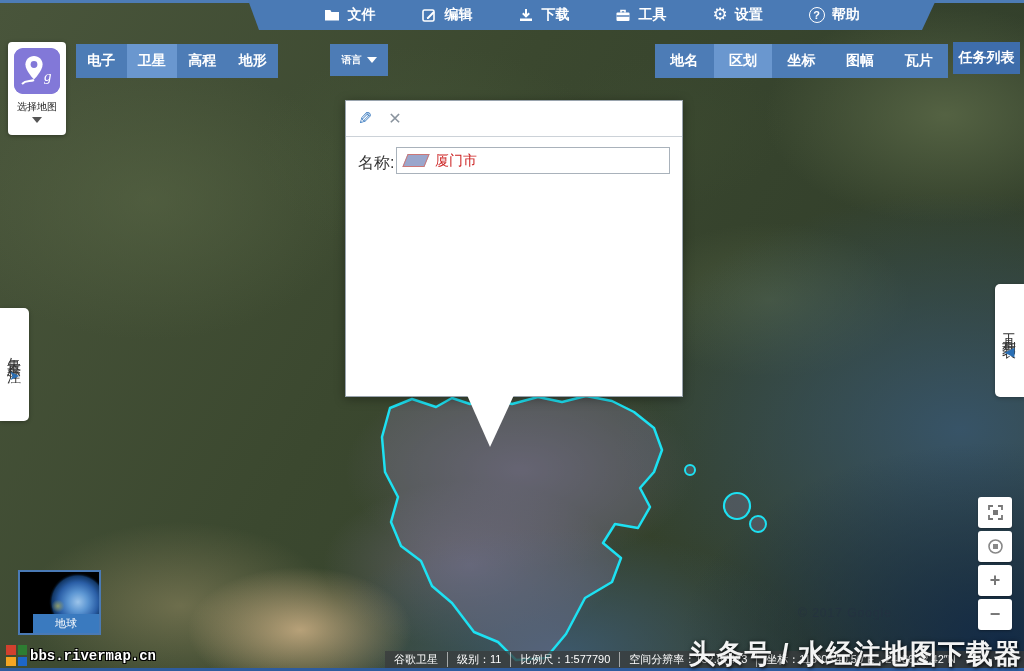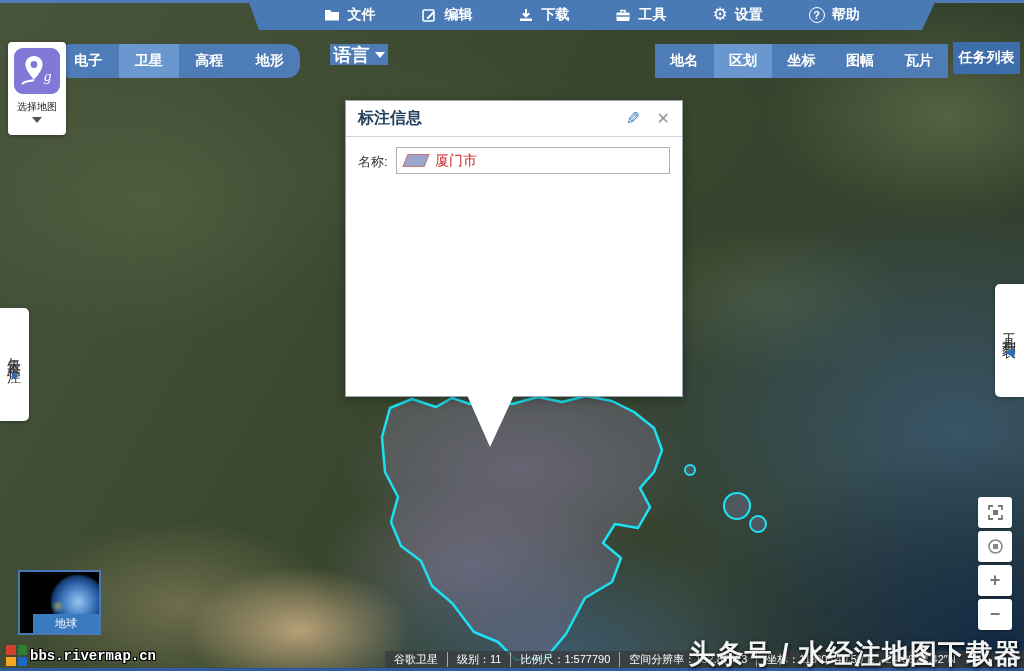--- a/index.html
+++ b/index.html
@@ -44,29 +44,29 @@
   
   .map-selector { position:absolute; left:8px; top:42px; width:58px; height:93px; background:#fff;
     border-radius:4px; box-shadow:0 1px 4px rgba(0,0,0,0.35); z-index:11; text-align:center; padding-top:6px; }
   .map-selector .sel-icon { width:46px; height:46px; margin:0 auto; border-radius:9px;
     background:linear-gradient(135deg,#8c82dc,#7468d2); display:block; }
   .map-selector .sel-label { font-size:10px; color:#222; margin-top:6px; }
   .tri-down { width:0; height:0; border-left:5px solid transparent; border-right:5px solid transparent;
     border-top:6px solid #555; margin:3px auto 0; }
 
   .tabstrip { position:absolute; top:44px; height:34px; background:#4d7cb6; z-index:10; display:flex; }
-  .tabstrip.left { left:58px; width:242px;border-radius:13px; }
+  .tabstrip.left { left:76px; width:202px; }
   .tabstrip.right { left:655px; width:293px; }
   .tab { flex:1; display:flex; align-items:center; justify-content:center; color:#fff;
     font-size:14px; font-weight:bold; cursor:pointer; }
   .tab.selected { background:#6a97cf; }
 
-  .lang-btn { position:absolute; left:330px; top:44px; width:58px; height:21px; background:#4d7cb6;
+  .lang-btn { position:absolute; left:330px; top:44px; width:58px; height:32px; background:#4d7cb6;
     z-index:10; display:flex; align-items:center; justify-content:center; gap:5px; color:#fff;
-    font-size:18px; font-weight:bold; cursor:pointer; }
+    font-size:10px; font-weight:bold; cursor:pointer; }
   .lang-btn .tri { width:0; height:0; border-left:5px solid transparent; border-right:5px solid transparent;
     border-top:6px solid #fff; }
 
   .task-btn { position:absolute; left:953px; top:42px; width:67px; height:32px; background:#3e6dab;
     z-index:10; display:flex; align-items:center; justify-content:center; color:#fff;
     font-size:14px; font-weight:bold; cursor:pointer; }
 
   
   .side-tab { position:absolute; background:#fff; z-index:11; display:flex; flex-direction:column;
     align-items:center; justify-content:center; gap:6px; box-shadow:0 1px 4px rgba(0,0,0,0.3); }
@@ -80,21 +80,21 @@
   .popup { position:absolute; left:345px; top:100px; width:338px; height:297px; background:#fff;
     border:1px solid #9aa4ae; box-shadow:0 2px 10px rgba(0,0,0,0.35); z-index:20; }
   .popup-header { height:36px; display:flex; align-items:center; padding:0 12px;
     border-bottom:1px solid #ccd2d8; }
   .popup-title { font-size:16px; color:#24405c; font-weight:bold; flex:1; }
   .icon-pencil { color:#3a7abf; font-size:17px; cursor:pointer; margin-right:16px;
     transform:scaleX(-1); display:inline-block; }
   .icon-close { color:#8a949e; font-size:16px; cursor:pointer; font-weight:bold; }
   .popup-body { padding:10px 12px; }
   .field-row { display:flex; margin-bottom:11px; }
-  .field-label { width:38px; font-size:13px; color:#333; padding-top:6px; }
+  .field-label { width:38px; font-size:16px; color:#333; padding-top:6px; }
   .name-input { flex:1; height:27px; border:1px solid #a9b2bb; background:#fff; display:flex;
     align-items:center; padding:0 8px; gap:8px; }
   .poly-swatch { width:22px; height:13px; background:#9aa6cc; border:1px solid #cc7777;
     transform:skewX(-22deg); }
   .name-text { color:#cc2222; font-size:14px; }
   .note-box { flex:1; height:206px; border:1px solid #a9b2bb; background:#fff; padding:4px 7px;
     font-size:13.5px; line-height:22px; color:#1e1e1e; overflow:hidden; }
   .callout { position:absolute; left:460px; top:395px; z-index:21; }
 
   
@@ -231,21 +231,20 @@
     <span class="arrow">➤</span>
   </div>
 
   <div class="side-tab right">
     <span class="vtext">工具列表</span>
     <span class="arrow">◀</span>
   </div>
 
   <div class="popup">
     <div class="popup-header">
-      <span class="popup-title">标注信息</span>
       <span class="icon-pencil">✎</span>
       <span class="icon-close">✕</span>
     </div>
     <div class="popup-body">
       <div class="field-row">
         <span class="field-label">名称:</span>
         <div class="name-input">
           <span class="poly-swatch"></span>
           <span class="name-text">厦门市</span>
         </div>

